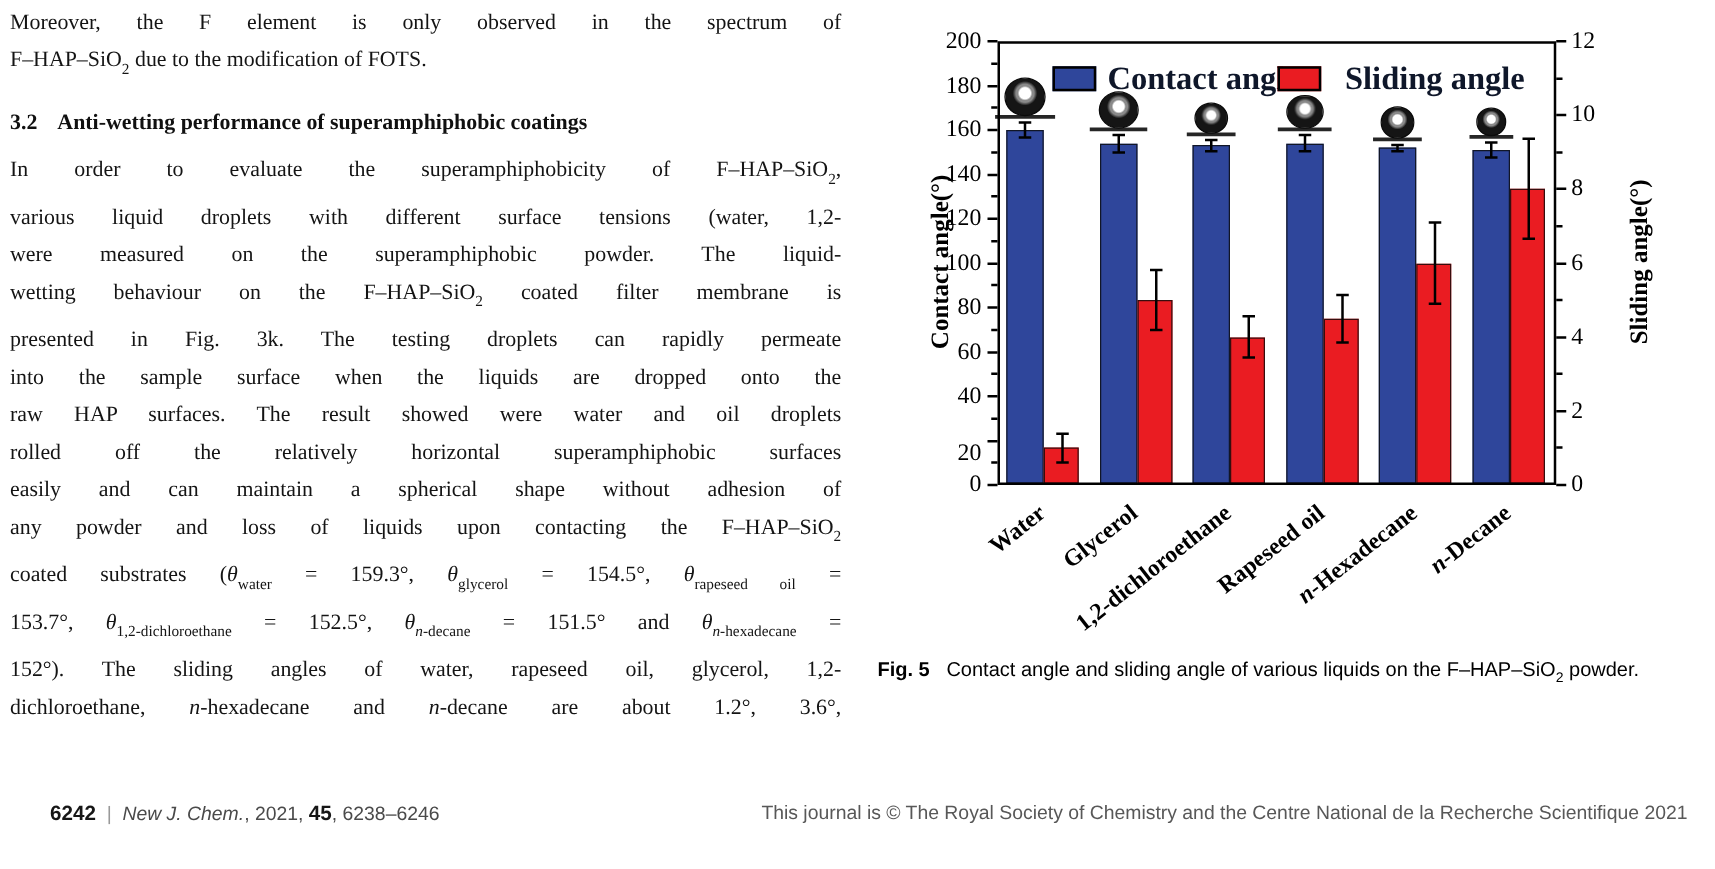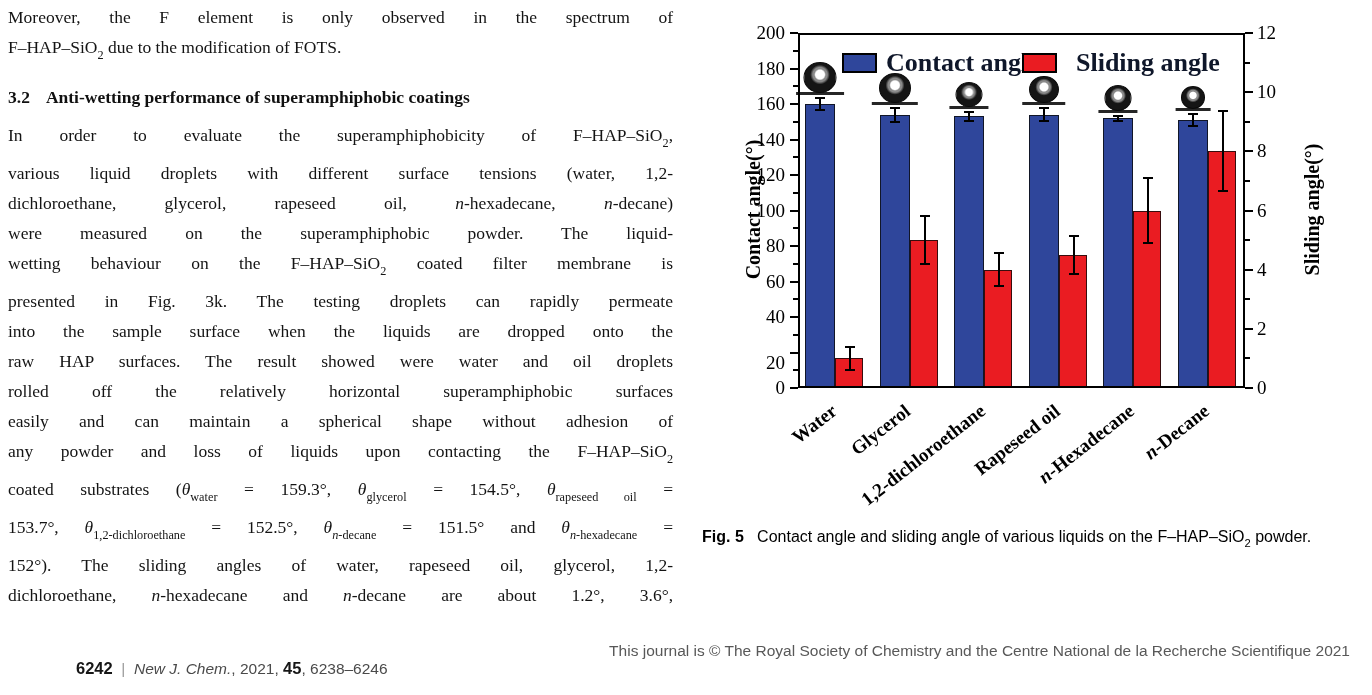--- a/index.html
+++ b/index.html
@@ -38,41 +38,40 @@
   .droplet{position:absolute;z-index:4;}
   .droplet .ball{position:absolute;left:50%;bottom:2px;transform:translateX(-50%);border-radius:50%;
         border:1px solid #0a0a0a;box-sizing:border-box;
         background:radial-gradient(circle at 50% 40%, #ffffff 0 19%, #8a8a8a 25% 31%, #151515 42% 78%, #454545 95%);}
   .droplet .base{position:absolute;left:50%;bottom:0;transform:translateX(-50%);height:3px;background:#262626;}
   .caption{position:absolute;left:4px;top:500px;width:664px;font-family:"Liberation Sans",sans-serif;
            font-size:16px;line-height:24px;color:#000000;}
   
   .footer{position:absolute;left:0;top:640px;width:1372px;height:30px;
           font-family:"Liberation Sans",sans-serif;font-size:15.5px;color:#4a4a4a;}
-  .footer-left{position:absolute;left:40px;top:19px;margin-left:36px;}
+  .footer-left{position:absolute;left:40px;top:2px;}
   .footer-left .seg-b{color:#161616;font-size:16.5px;}
   .footer-right{position:absolute;right:22px;top:2px;text-align:right;color:#585858;}
 </style>
 </head>
 <body>
 
 <div class="page">
 
   <div class="text-col">
     <div class="jpara" id="para0">
         <div class="jline"><span>Moreover, the F element is only observed in the spectrum of</span></div>
         <div class="jline end"><span>F–HAP–SiO</span><span class="seg-sub">2</span><span> due to the modification of FOTS.</span></div>
       </div>
     <h3 class="heading">
       <span class="hnum">3.2</span><span>Anti-wetting performance of superamphiphobic coatings</span>
     </h3>
     <div class="jpara" id="para1">
         <div class="jline"><span>In order to evaluate the superamphiphobicity of F–HAP–SiO</span><span class="seg-sub">2</span><span>,</span></div>
         <div class="jline"><span>various liquid droplets with different surface tensions (water, 1,2-</span></div>
-        <div class="jline"><span>dichloroethane, glycerol, rapeseed oil, </span><span class="seg-i">n</span><span>-hexadecane, </span><span class="seg-i">n</span><span>-decane)</span></div>
         <div class="jline"><span>were measured on the superamphiphobic powder. The liquid-</span></div>
         <div class="jline"><span>wetting behaviour on the F–HAP–SiO</span><span class="seg-sub">2</span><span> coated filter membrane is</span></div>
         <div class="jline"><span>presented in Fig. 3k. The testing droplets can rapidly permeate</span></div>
         <div class="jline"><span>into the sample surface when the liquids are dropped onto the</span></div>
         <div class="jline"><span>raw HAP surfaces. The result showed were water and oil droplets</span></div>
         <div class="jline"><span>rolled off the relatively horizontal superamphiphobic surfaces</span></div>
         <div class="jline"><span>easily and can maintain a spherical shape without adhesion of</span></div>
         <div class="jline"><span>any powder and loss of liquids upon contacting the F–HAP–SiO</span><span class="seg-sub">2</span></div>
         <div class="jline"><span>coated substrates (</span><span class="seg-i">θ</span><span class="seg-sub">water</span><span> = 159.3°, </span><span class="seg-i">θ</span><span class="seg-sub">glycerol</span><span> = 154.5°, </span><span class="seg-i">θ</span><span class="seg-sub">rapeseed oil</span><span> =</span></div>
         <div class="jline"><span>153.7°, </span><span class="seg-i">θ</span><span class="seg-sub">1,2-dichloroethane</span><span> = 152.5°, </span><span class="seg-i">θ</span><span class="seg-subi">n</span><span class="seg-sub">-decane</span><span> = 151.5° and </span><span class="seg-i">θ</span><span class="seg-subi">n</span><span class="seg-sub">-hexadecane</span><span> =</span></div>

